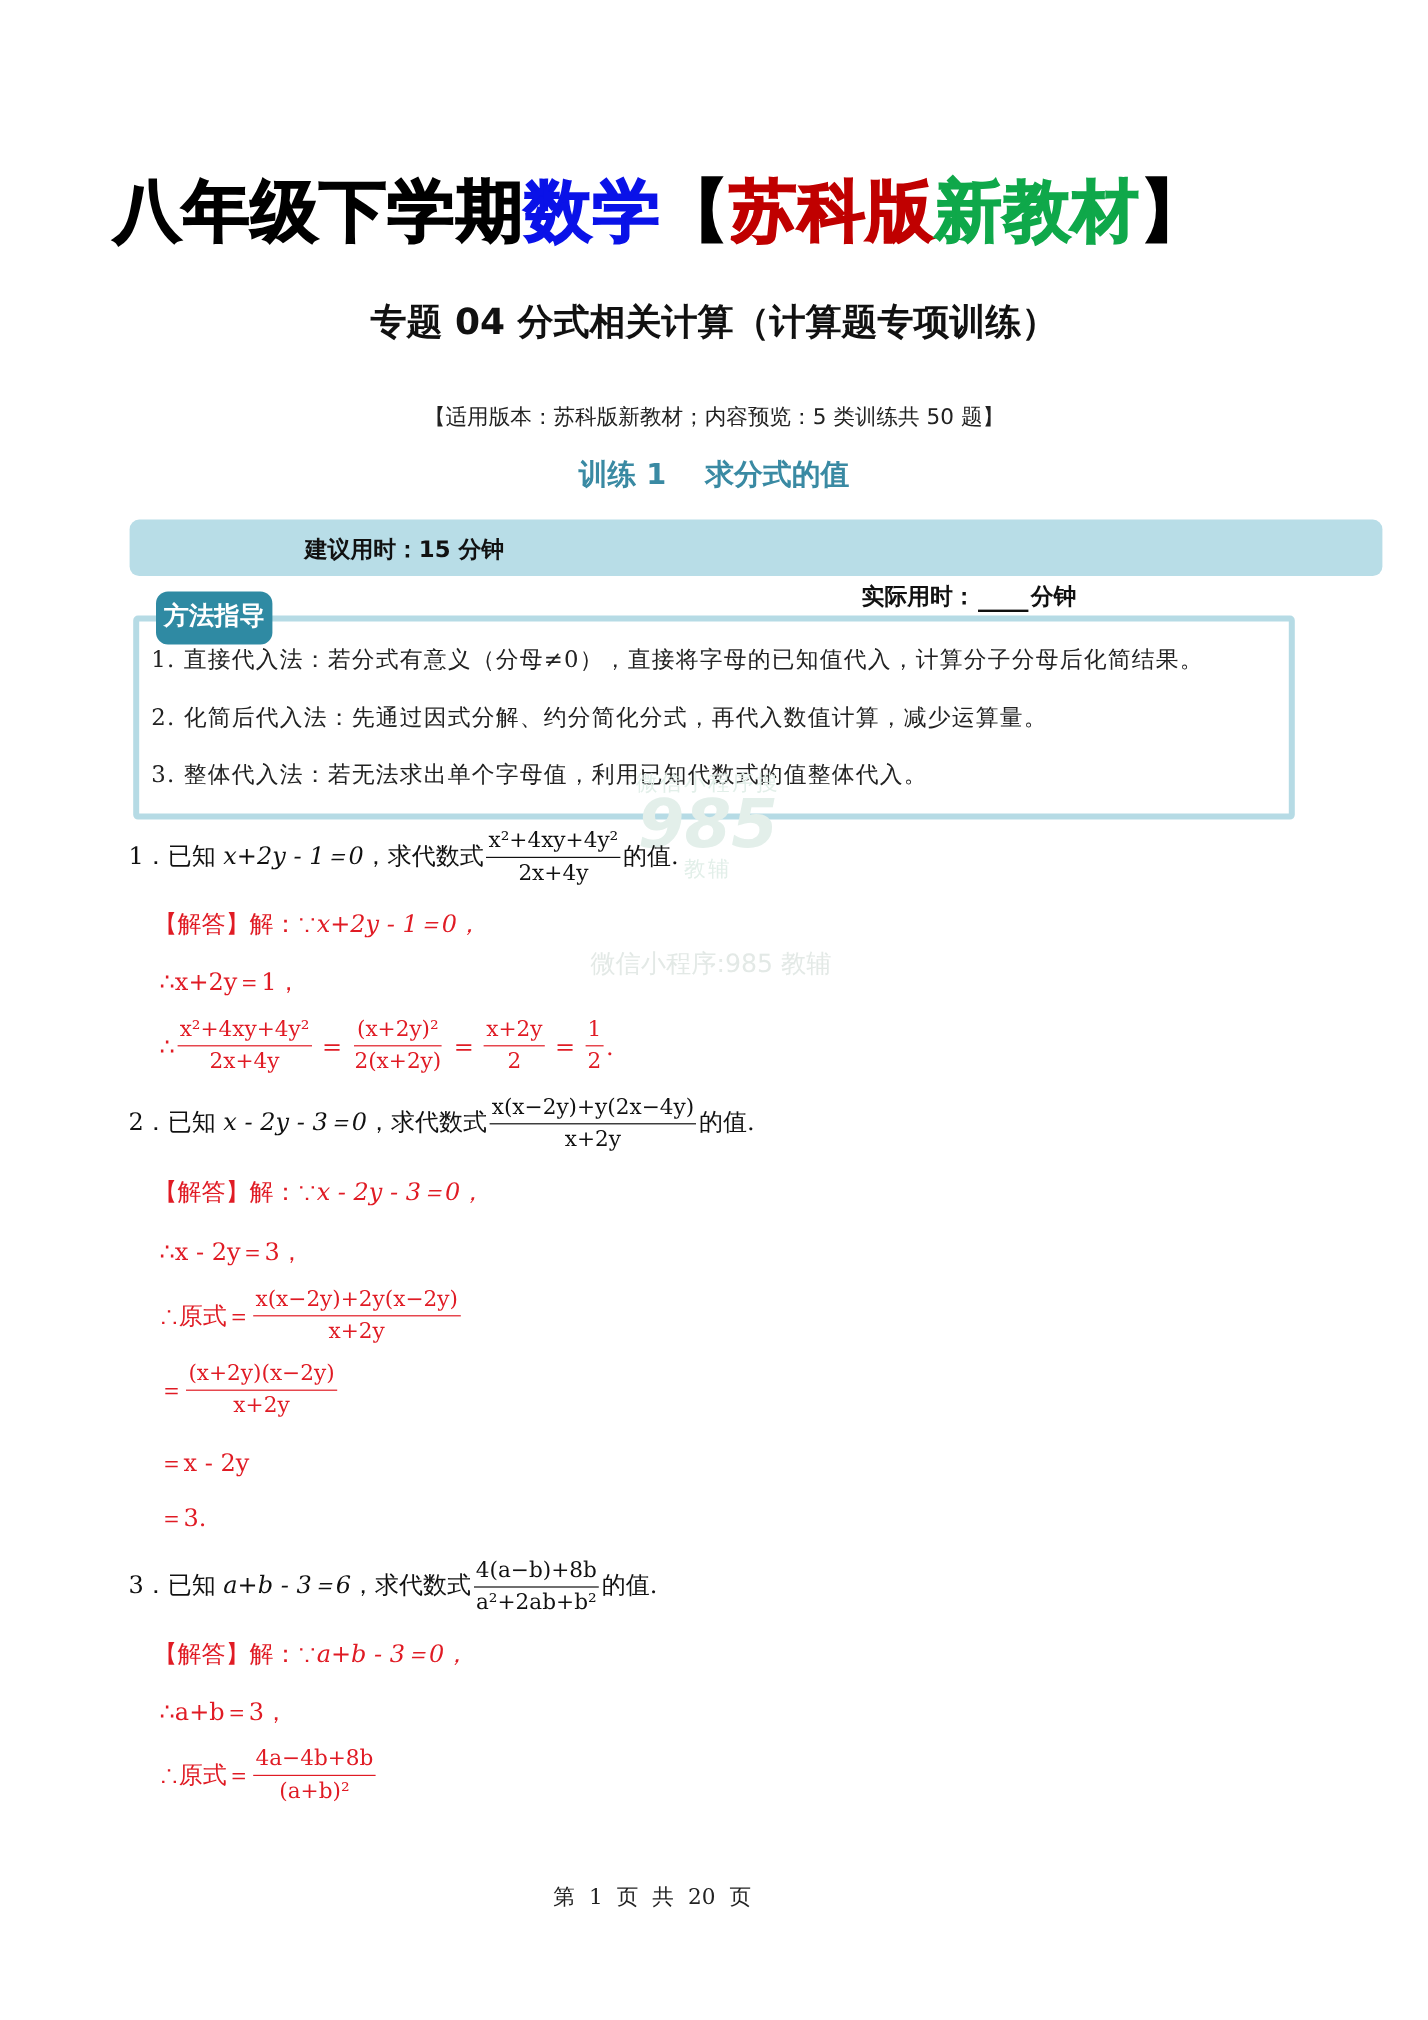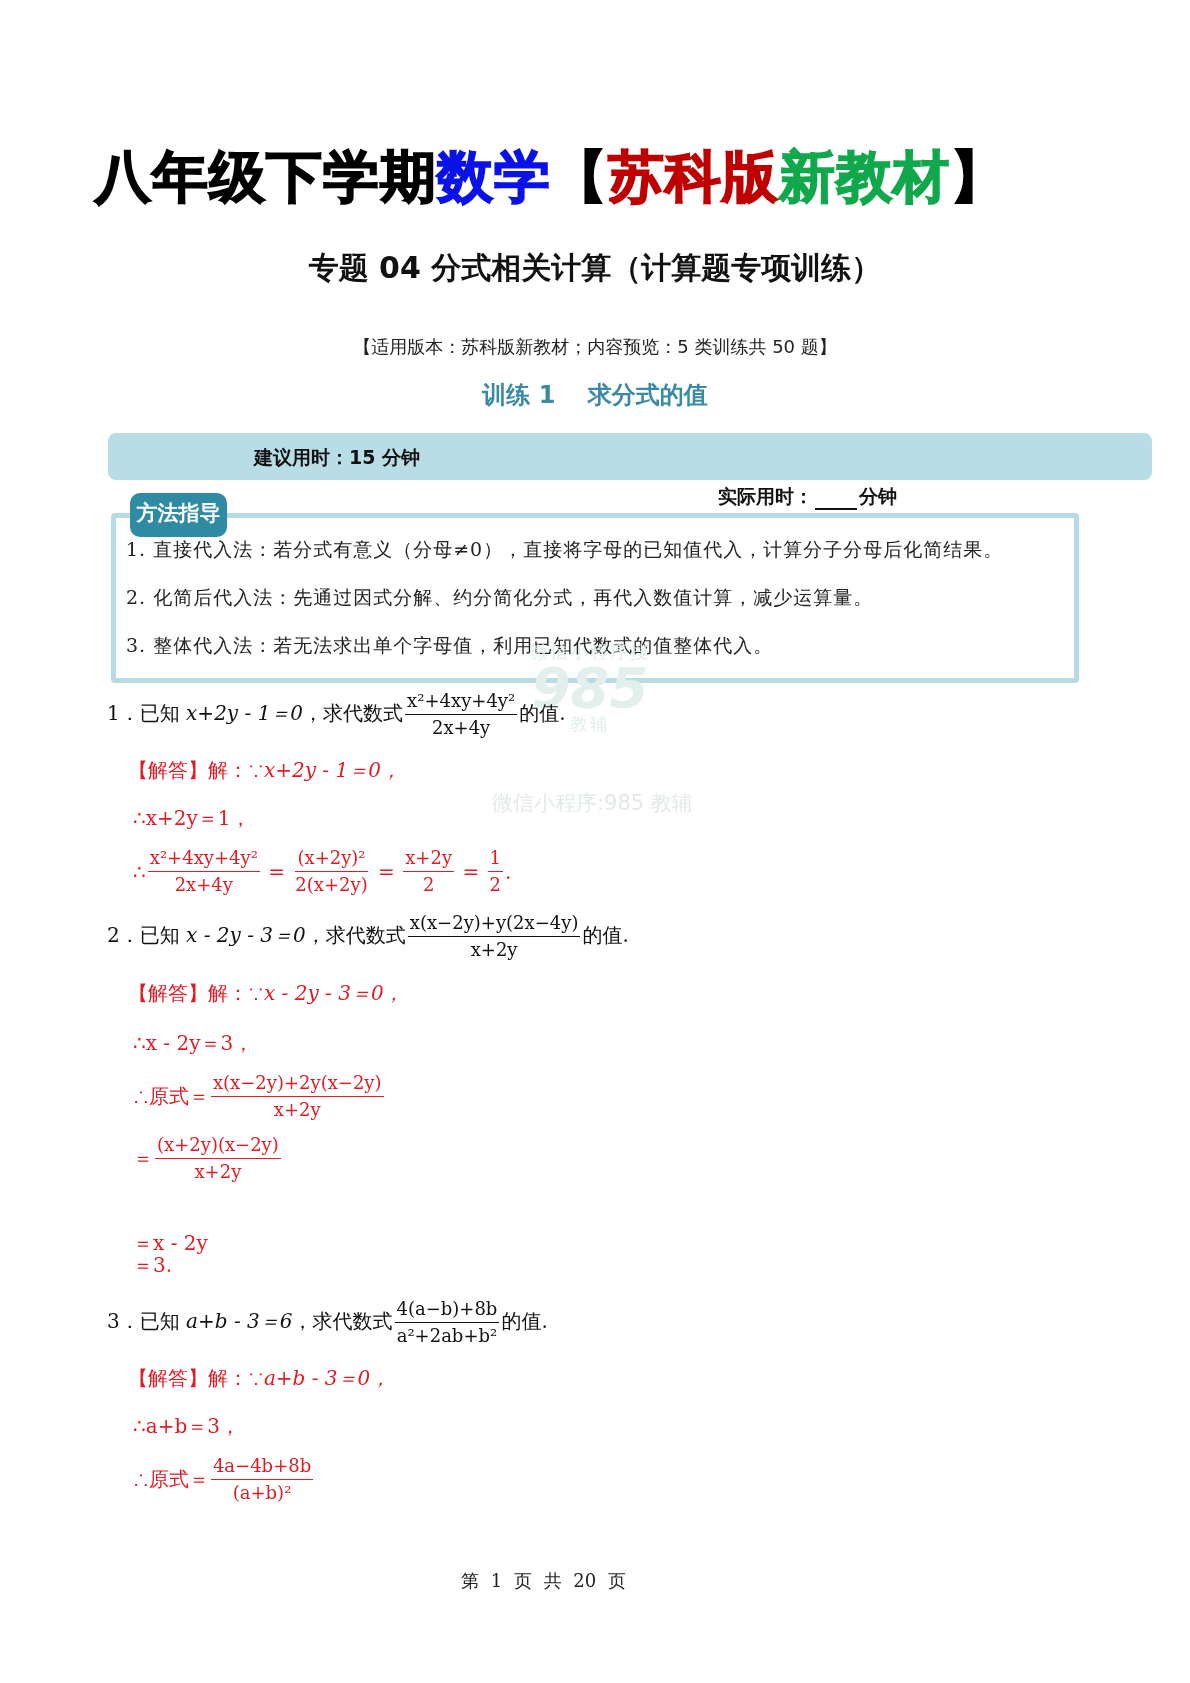--- a/index.html
+++ b/index.html
@@ -124,21 +124,21 @@
       <span class="den">x+2y</span>
     </span>
 </div>
 <div class="abs ans" style="left:133px; top:1134px; display:flex; align-items:center;">
   <span>＝</span>
   <span class="frac">
       <span class="num">(x+2y)(x−2y)</span>
       <span class="den">x+2y</span>
     </span>
 </div>
-<div class="abs ans" style="left:133px; top:1206px;margin-top:24px;">＝x - 2y</div>
+<div class="abs ans" style="left:133px; top:1206px;">＝x - 2y</div>
 <div class="abs ans" style="left:133px; top:1252px;">＝3.</div>
 
 <div class="abs q-line" style="left:107px; top:1298px;">
   <span>3．</span><span>已知 </span><i class="v">a+b - 3＝6</i><span>，求代数式</span><span class="frac">
       <span class="num">4(a−b)+8b</span>
       <span class="den">a²+2ab+b²</span>
     </span><span>的值.</span>
 </div>
 <div class="abs ans" style="left:128px; top:1365px;">
   <span>【解答】</span><span>解：∵</span><i class="v">a+b - 3＝0，</i>

